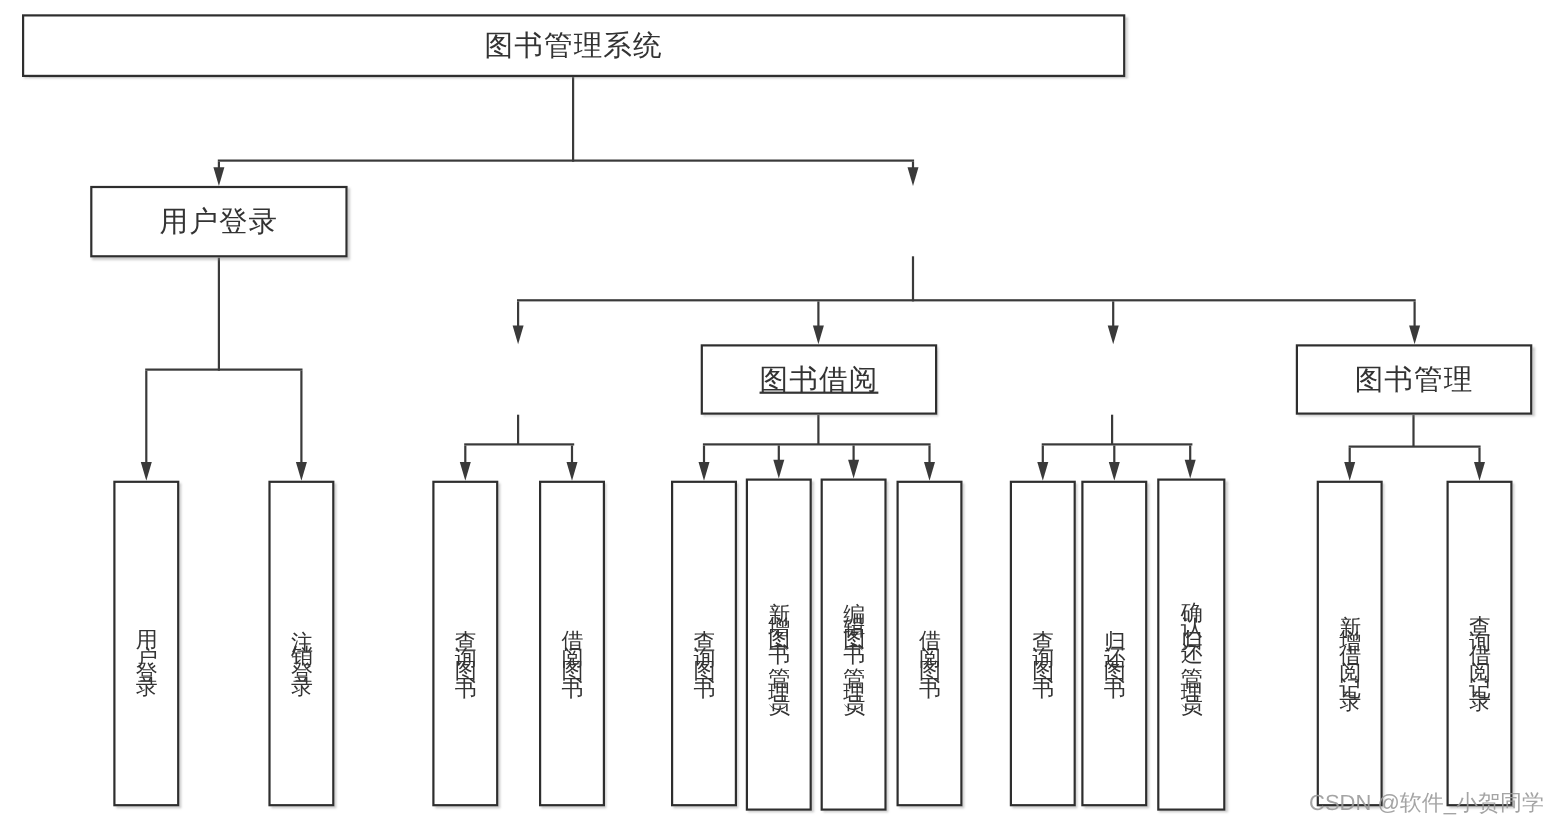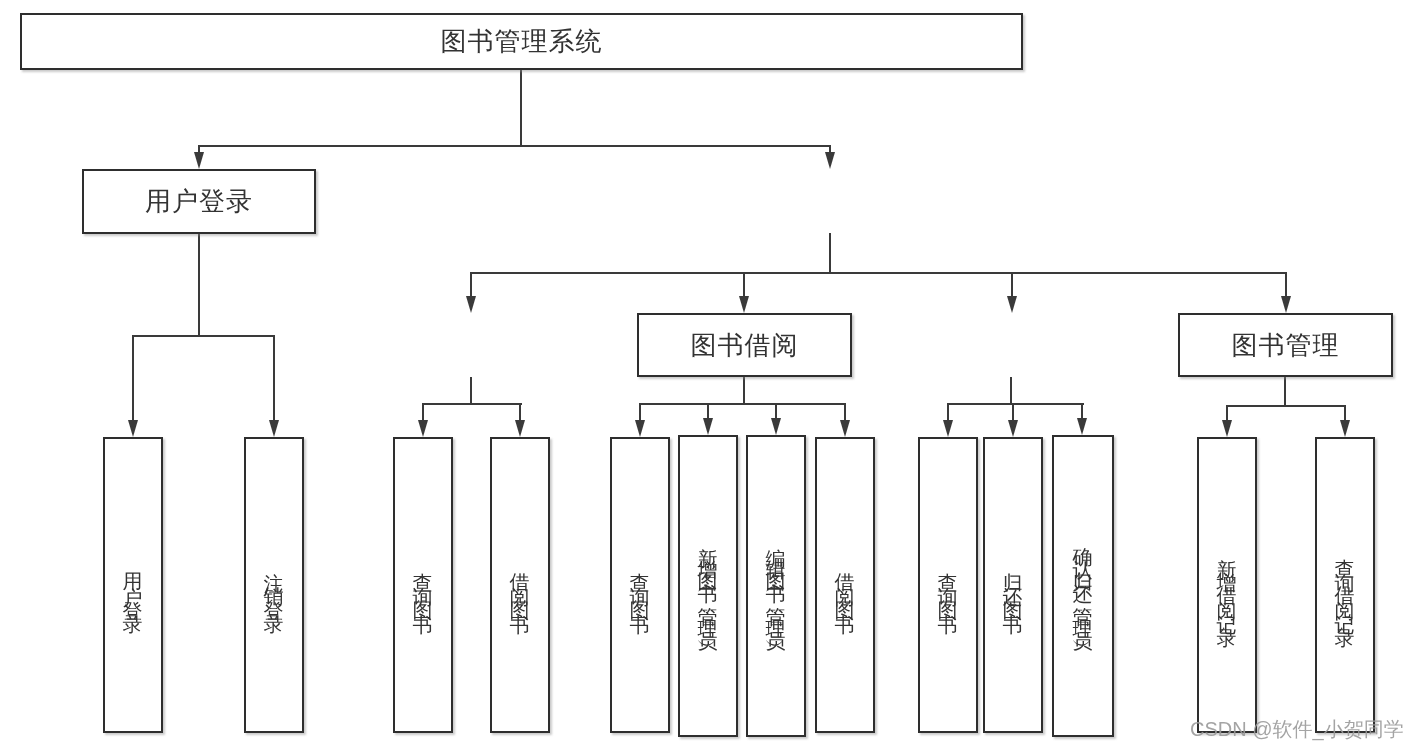--- a/index.html
+++ b/index.html
@@ -67,21 +67,21 @@
 <div id="canvas">
 
   <div class="box" style="left:20px;top:13px;width:1003px;height:57px;">
     <span class="hlabel">图书管理系统</span>
   </div>
 
   <div class="box" style="left:82px;top:169px;width:234px;height:65px;">
     <span class="hlabel">用户登录</span>
   </div>
 
-  <div class="box" style="left:637px;top:313px;width:215px;height:64px;">
+  <div class="box" style="left:637px;top:313px;width:215px;height:64px;text-decoration:underline;">
     <span class="hlabel">图书借阅</span>
   </div>
   <div class="box" style="left:1178px;top:313px;width:215px;height:64px;">
     <span class="hlabel">图书管理</span>
   </div>
 
   <div class="box leaf" style="left:103px;top:437px;width:60px;height:296px;">
     <span class="vlabel">用户登录</span>
   </div>
   <div class="box leaf" style="left:244px;top:437px;width:60px;height:296px;">

